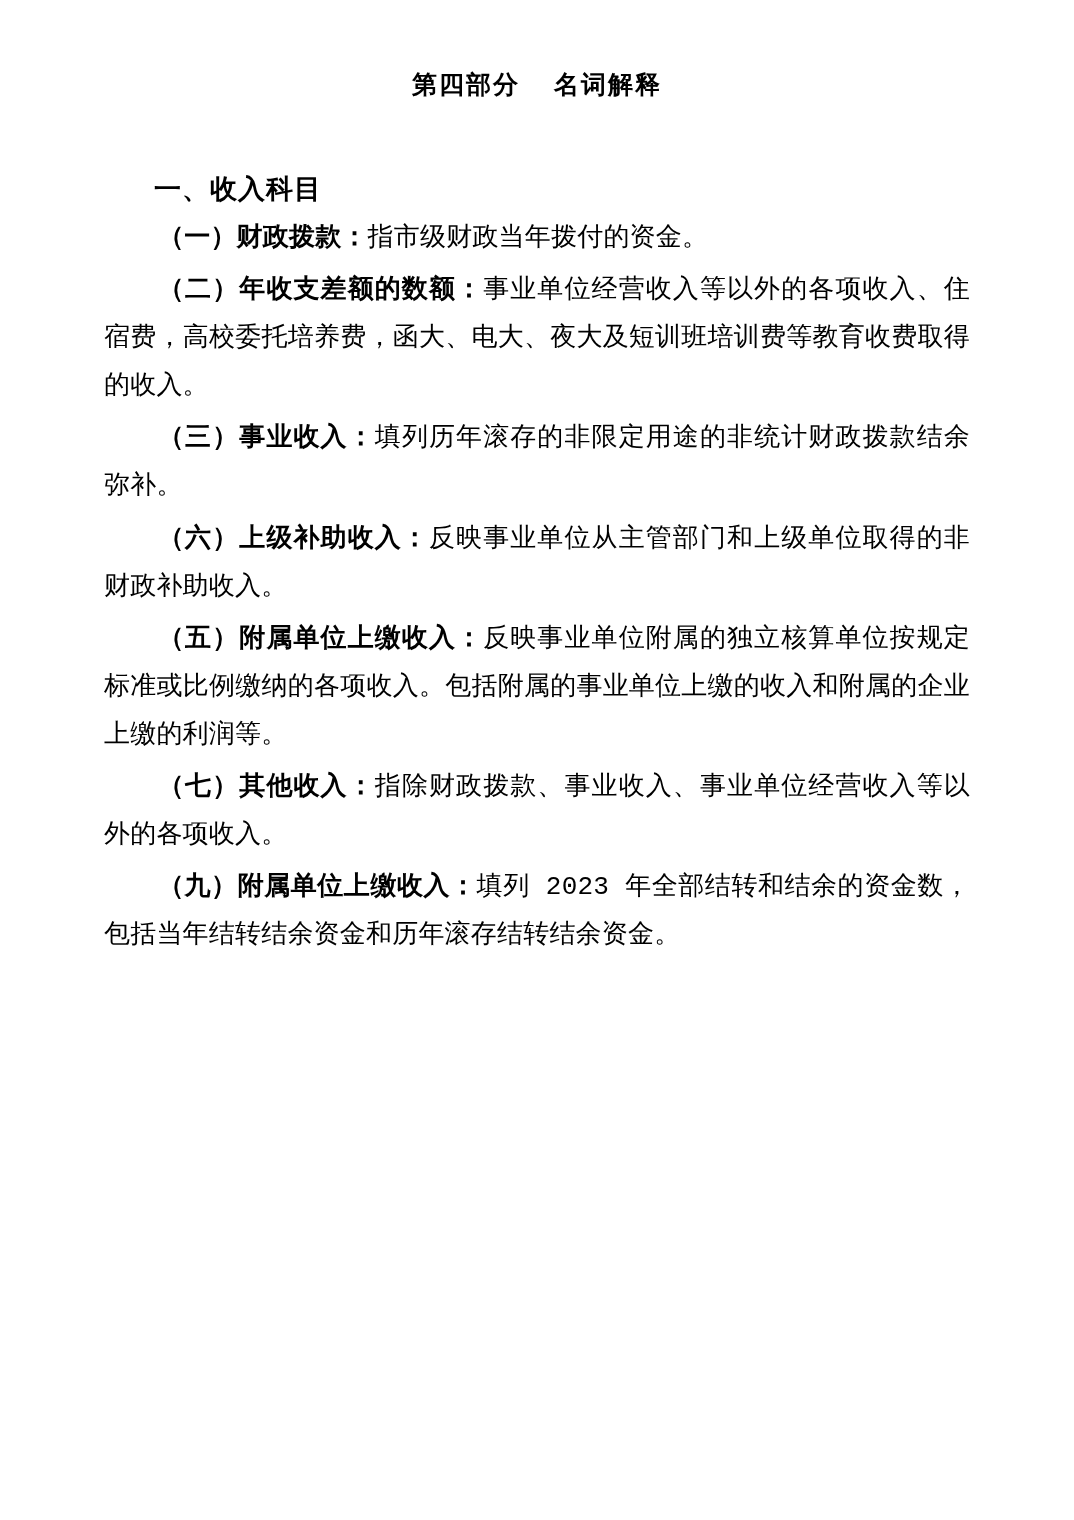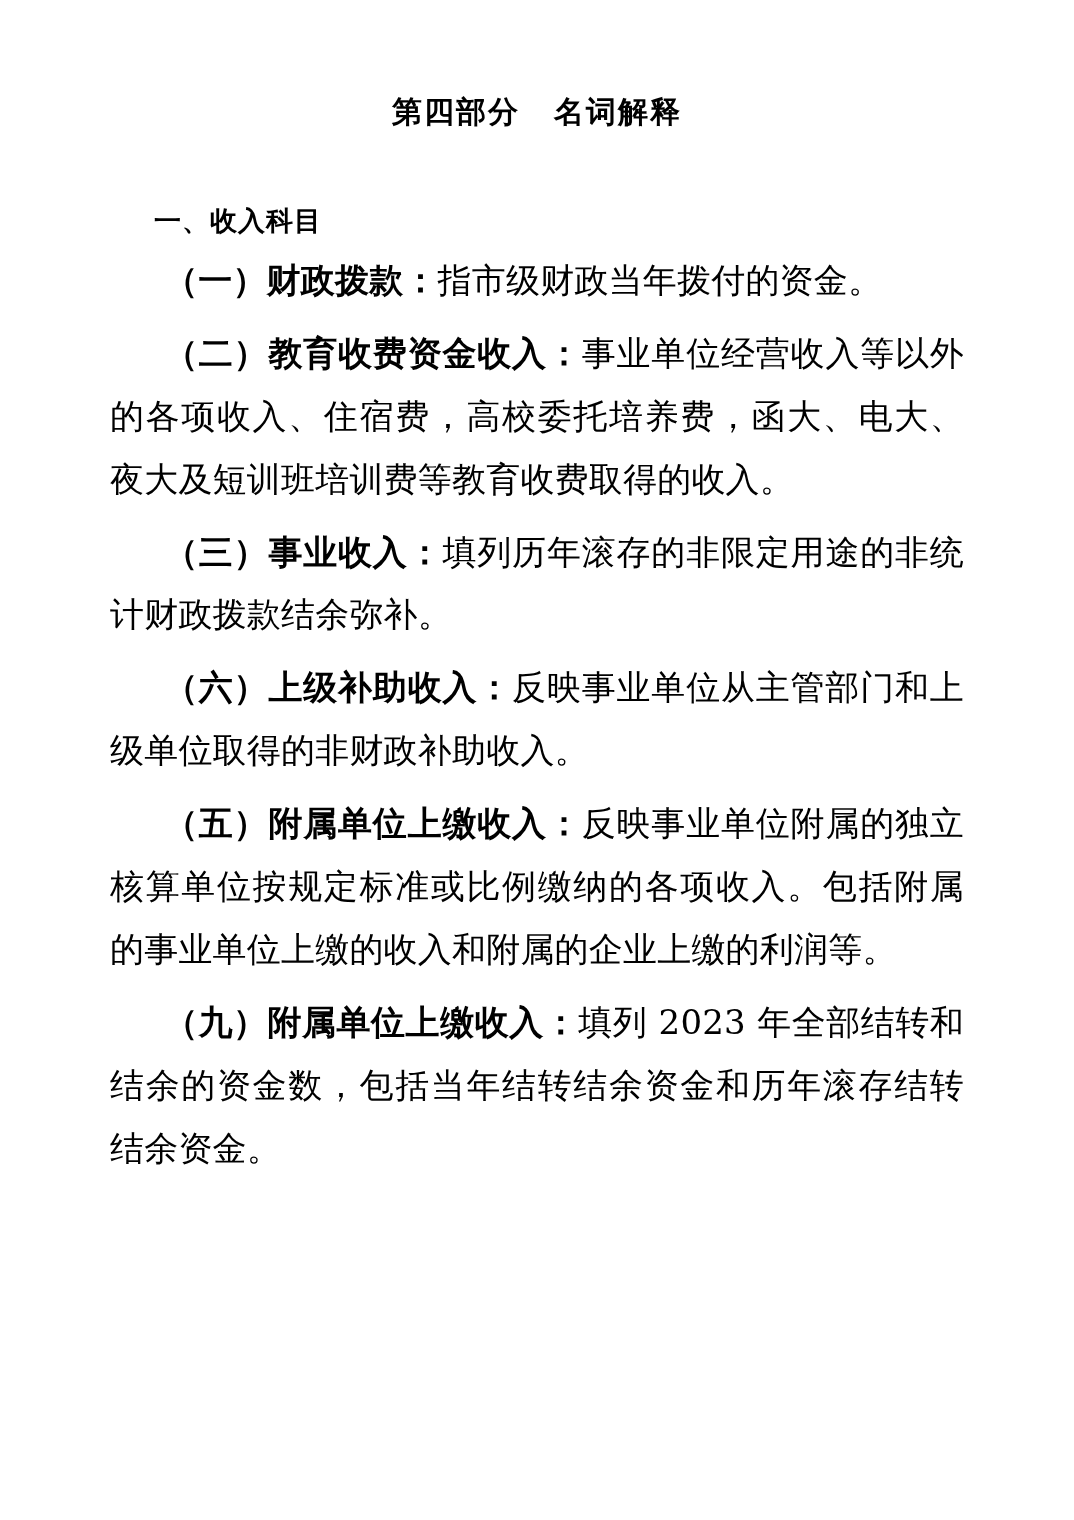--- a/index.html
+++ b/index.html
@@ -17,47 +17,48 @@
   }
   .page {
     position: relative;
     width: 1074px;
     height: 1520px;
     box-sizing: border-box;
     padding: 0 100px;
   }
   .doc-title {
     text-align: center;
-    font-size: 30px;
+    font-size: 25px;
     font-weight: bold;
     letter-spacing: 2px;
-    margin-top: 92px;
+    margin-top: 68px;
     margin-bottom: 0;
     font-family: Liberation Sans, sans-serif;
   }
   .doc-title .gap {
     display: inline-block;
     width: 34px;
   }
   .section-heading {
     font-size: 27px;
     font-weight: bold;
     margin-top: 70px;
     margin-bottom: 7px;
     text-indent: 54px;
     letter-spacing: 1px;
   }
   .para {
-    font-size: 34px;
+    font-size: 26px;
     line-height: 1.85;
     text-align: justify;
     text-justify: inter-ideograph;
     text-indent: 54px;
-    margin: 10px;
+    margin: 4px;
     letter-spacing: 0.2px;
+    font-family: Liberation Mono, monospace;
   }
   .para .lead {
     font-weight: bold;
   }
 </style>
 </head>
 <body>
 
 <div class="page">
 
@@ -65,35 +66,38 @@
     <span>第四部分</span><span class="gap"></span><span>名词解释</span>
   </h1>
 
   <h2 class="section-heading">一、收入科目</h2>
 
   <p class="para">
     <span class="lead">（一）财政拨款：</span><span>指市级财政当年拨付的资金。</span>
   </p>
 
   <p class="para">
-    <span class="lead">（二）教育收费资金收入：</span><span>事业单位经营收入等以外的各项收入、住宿费，高校委托培养费，函大、电大、夜大及短训班培训费等教育收费取得的收入。</span>
+    <span class="lead">（二）年收支差额的数额：</span><span>事业单位经营收入等以外的各项收入、住宿费，高校委托培养费，函大、电大、夜大及短训班培训费等教育收费取得的收入。</span>
   </p>
 
   <p class="para">
     <span class="lead">（三）事业收入：</span><span>填列历年滚存的非限定用途的非统计财政拨款结余弥补。</span>
   </p>
 
 
   <p class="para">
     <span class="lead">（六）上级补助收入：</span><span>反映事业单位从主管部门和上级单位取得的非财政补助收入。</span>
   </p>
 
   <p class="para">
     <span class="lead">（五）附属单位上缴收入：</span><span>反映事业单位附属的独立核算单位按规定标准或比例缴纳的各项收入。包括附属的事业单位上缴的收入和附属的企业上缴的利润等。</span>
   </p>
 
+  <p class="para">
+    <span class="lead">（七）其他收入：</span><span>指除财政拨款、事业收入、事业单位经营收入等以外的各项收入。</span>
+  </p>
 
 
   <p class="para">
     <span class="lead">（九）附属单位上缴收入：</span><span>填列 2023 年全部结转和结余的资金数，包括当年结转结余资金和历年滚存结转结余资金。</span>
   </p>
 
 </div>
 
 </body></html>

